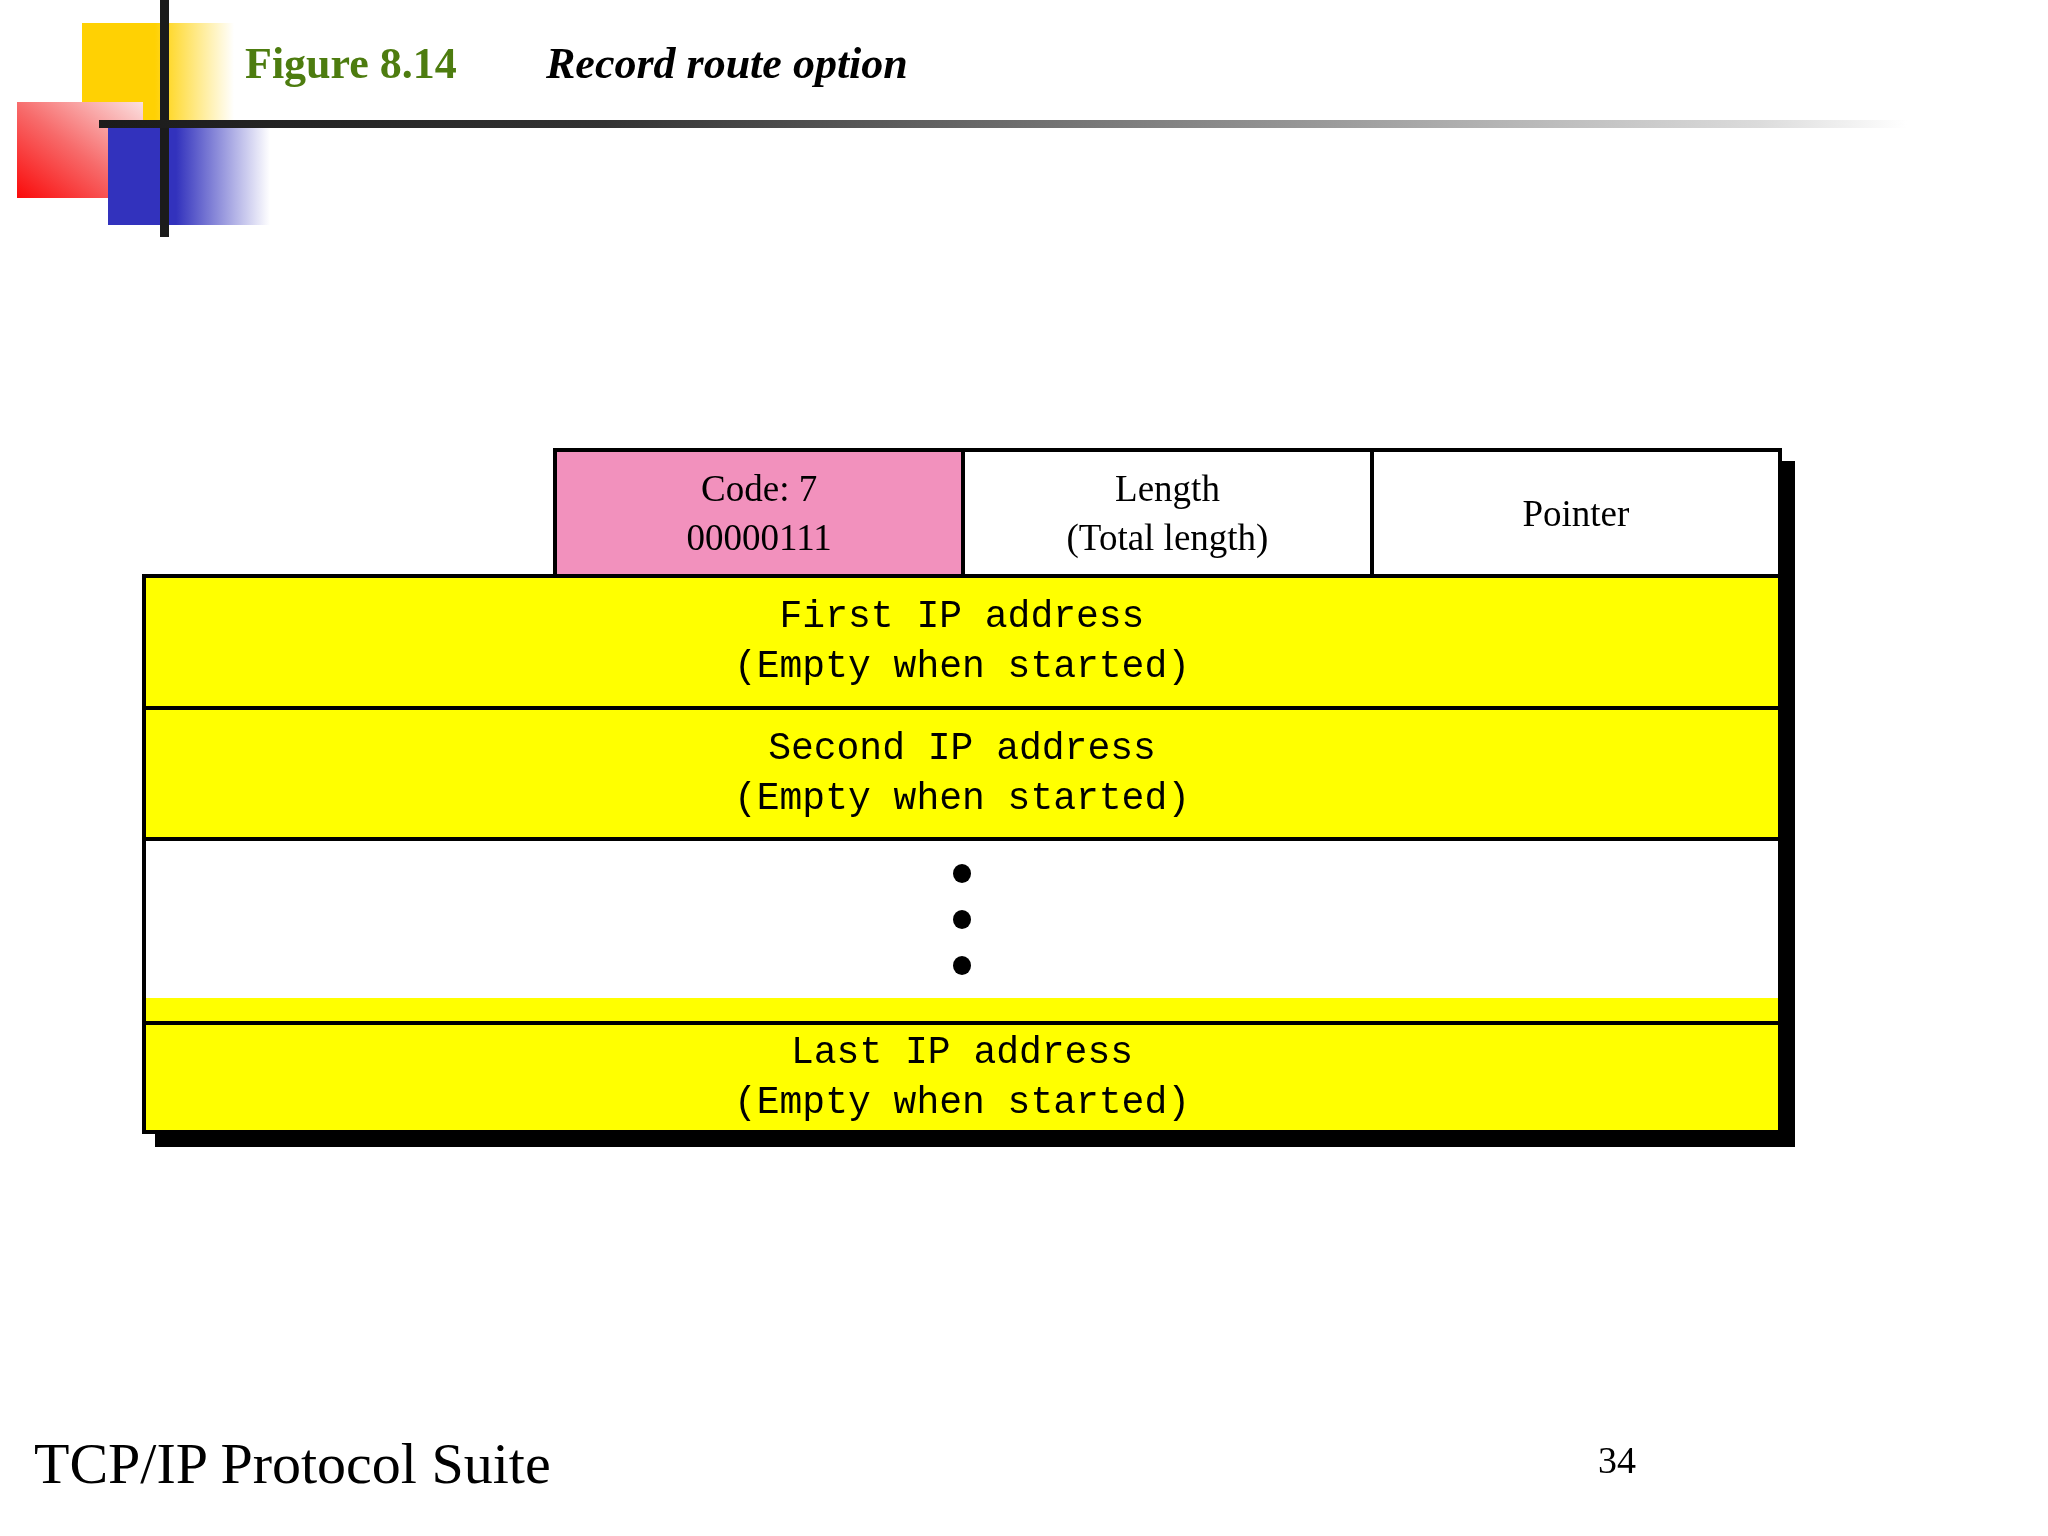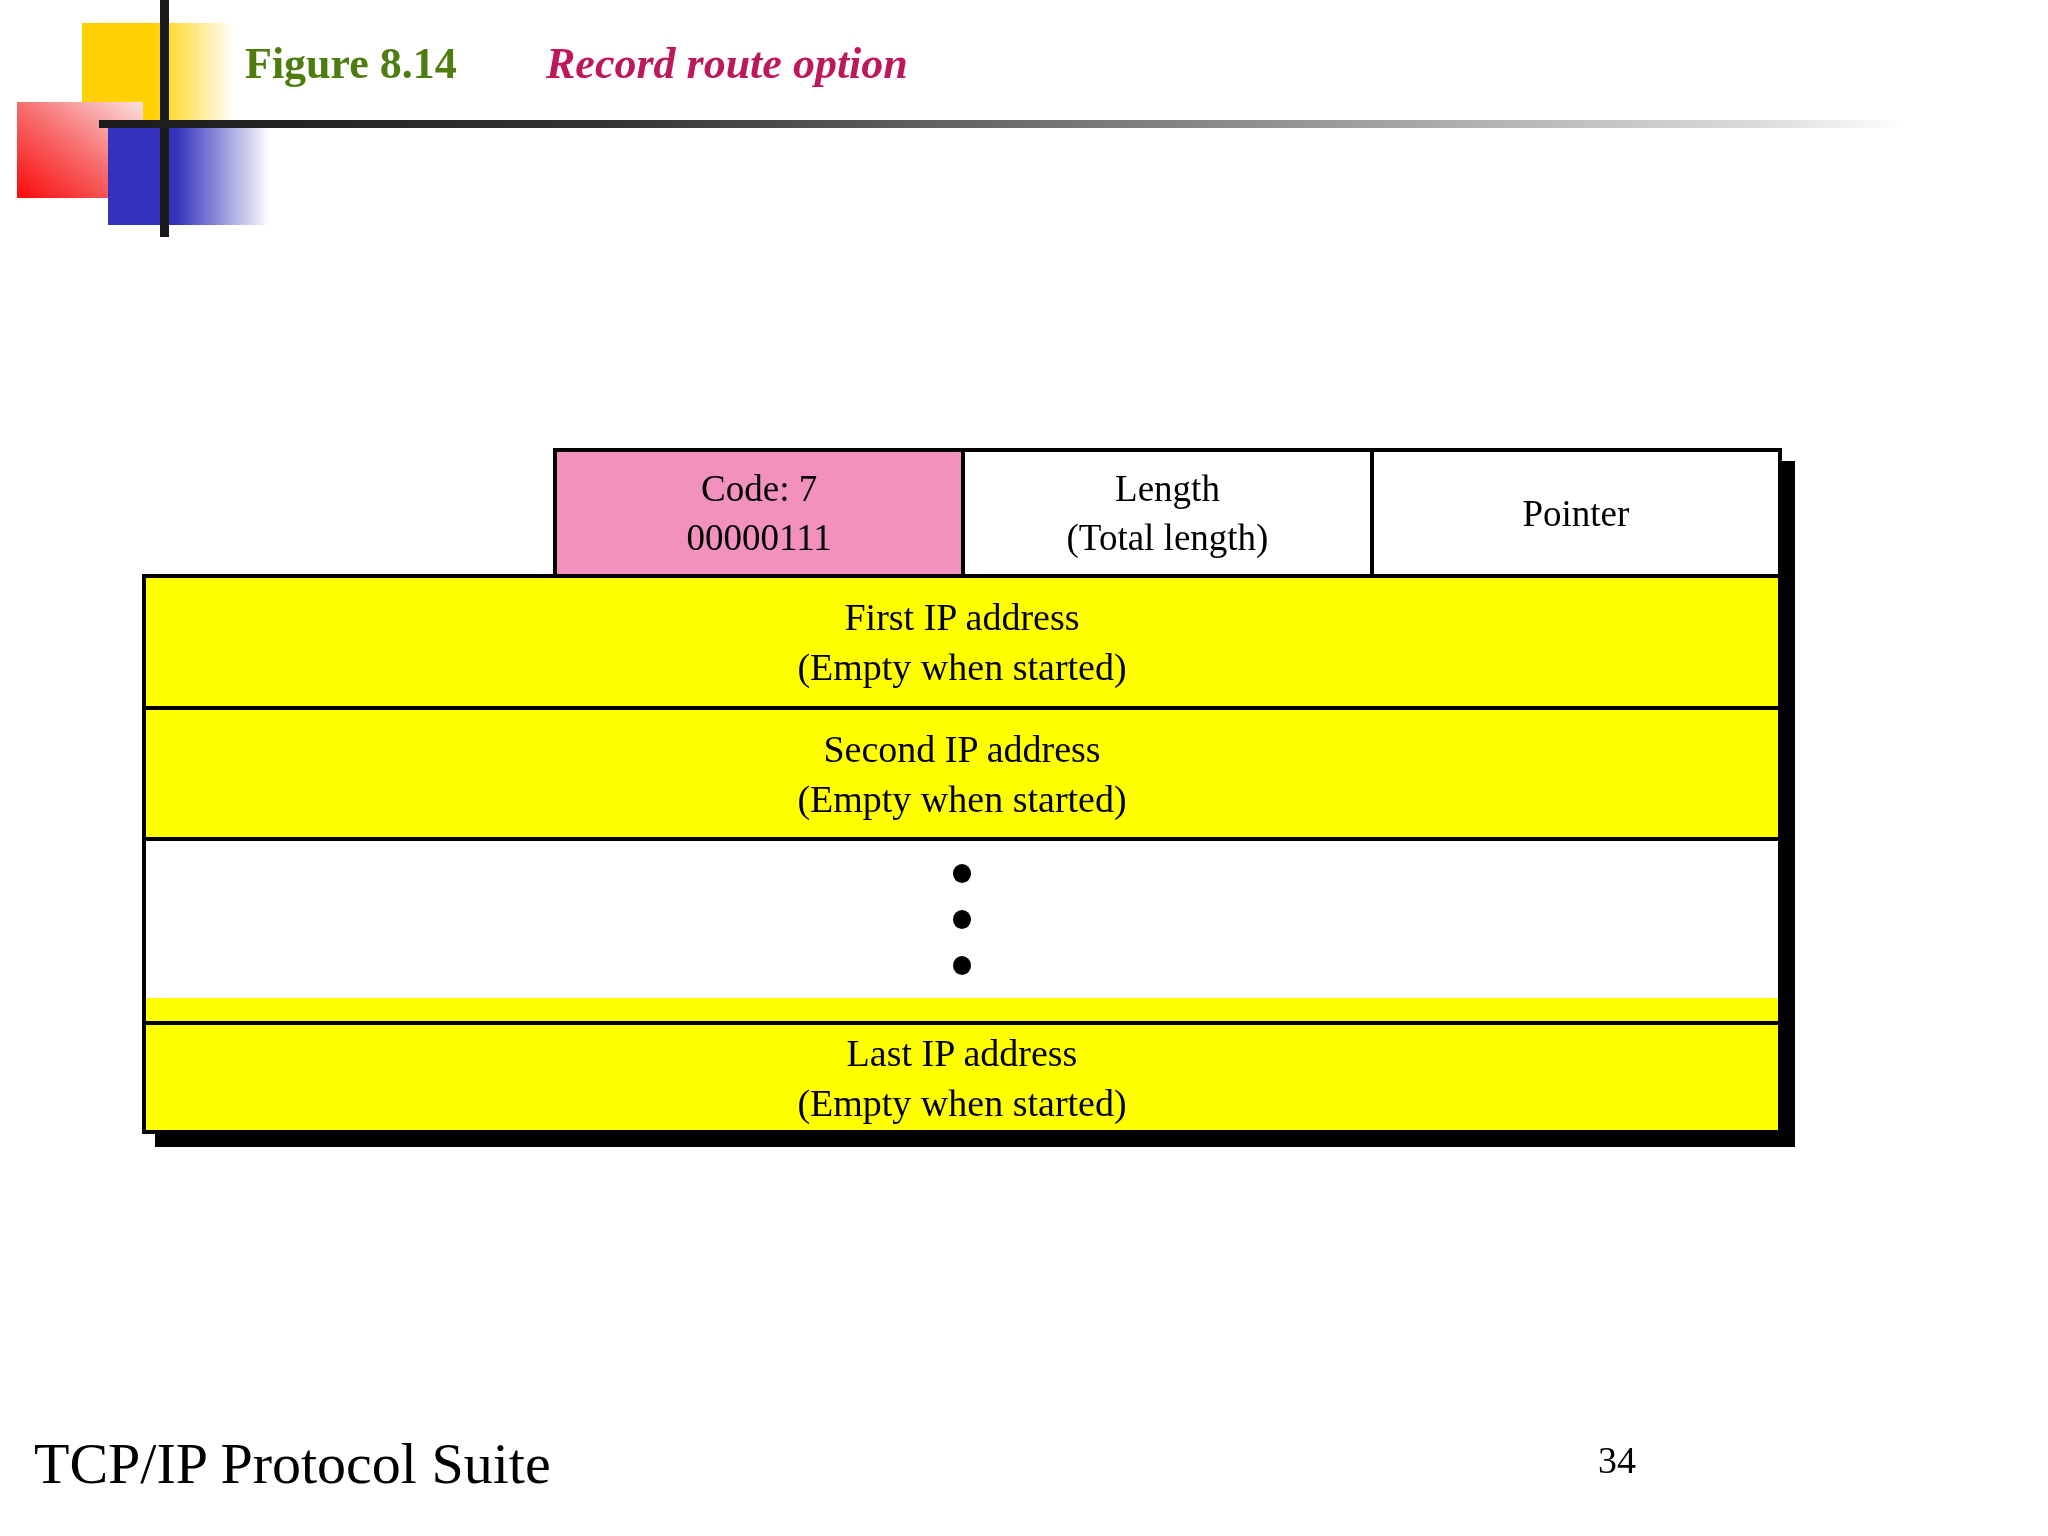--- a/index.html
+++ b/index.html
@@ -26,21 +26,21 @@
     left:99px; top:120px; width:1808px; height:8px;
     background:linear-gradient(to right,#1b1b1b 0%,#333 28%,#8a8a8a 62%,#dcdcdc 92%,rgba(255,255,255,0) 100%);
   }
   
   #figure-label {
     position:absolute; left:245px; top:40px;
     font-size:44px; line-height:48px; font-weight:bold; color:#4d7c0f; white-space:nowrap;
   }
   #figure-title {
     position:absolute; left:546px; top:40px;
-    font-size:44px; line-height:48px; font-weight:bold; font-style:italic; color:#be185d; white-space:nowrap;
+    font-size:44px; line-height:48px; font-weight:bold; font-style:italic; color:#000000; white-space:nowrap;
   }
   
   #hdr-row {
     position:absolute; left:553px; top:448px; width:1229px; height:130px;
     box-sizing:border-box; border:4px solid #000; background:#fff;
     display:flex; z-index:2; box-shadow:13px 13px 0 #000;
   }
   .hcell {
     flex:1 1 0; display:flex; flex-direction:column; justify-content:center; align-items:center;
     font-size:37px; line-height:49px; text-align:center;
@@ -48,21 +48,21 @@
   .hcell + .hcell { border-left:4px solid #000; }
   #code-cell { background:#F291BD; }
   #main-box {
     position:absolute; left:142px; top:574px; width:1640px; height:560px;
     box-sizing:border-box; border:4px solid #000; background:#FFFF00;
     display:flex; flex-direction:column; z-index:3; box-shadow:13px 13px 0 #000;
   }
   .row {
     box-sizing:border-box; display:flex; flex-direction:column;
     justify-content:center; align-items:center; text-align:center;
-    font-size:38px; line-height:50px; background:#FFFF00;
+    font-size:38px; line-height:50px; background:#FFFF00;font-family:Liberation Mono, monospace;
   }
   .row + .row { border-top:4px solid #000;align-items:center; }
   #row-first  { height:128px; }
   #row-second { height:131px; }
   #row-dots   { height:161px; background:#ffffff; flex-direction:column; gap:27px; }
   #row-last   { flex:1 1 auto;margin-top:23px; }
   .dot { width:18px; height:19px; border-radius:50%; background:#000; }
   
   #footer-left {
     position:absolute; left:34px; top:1432px;

